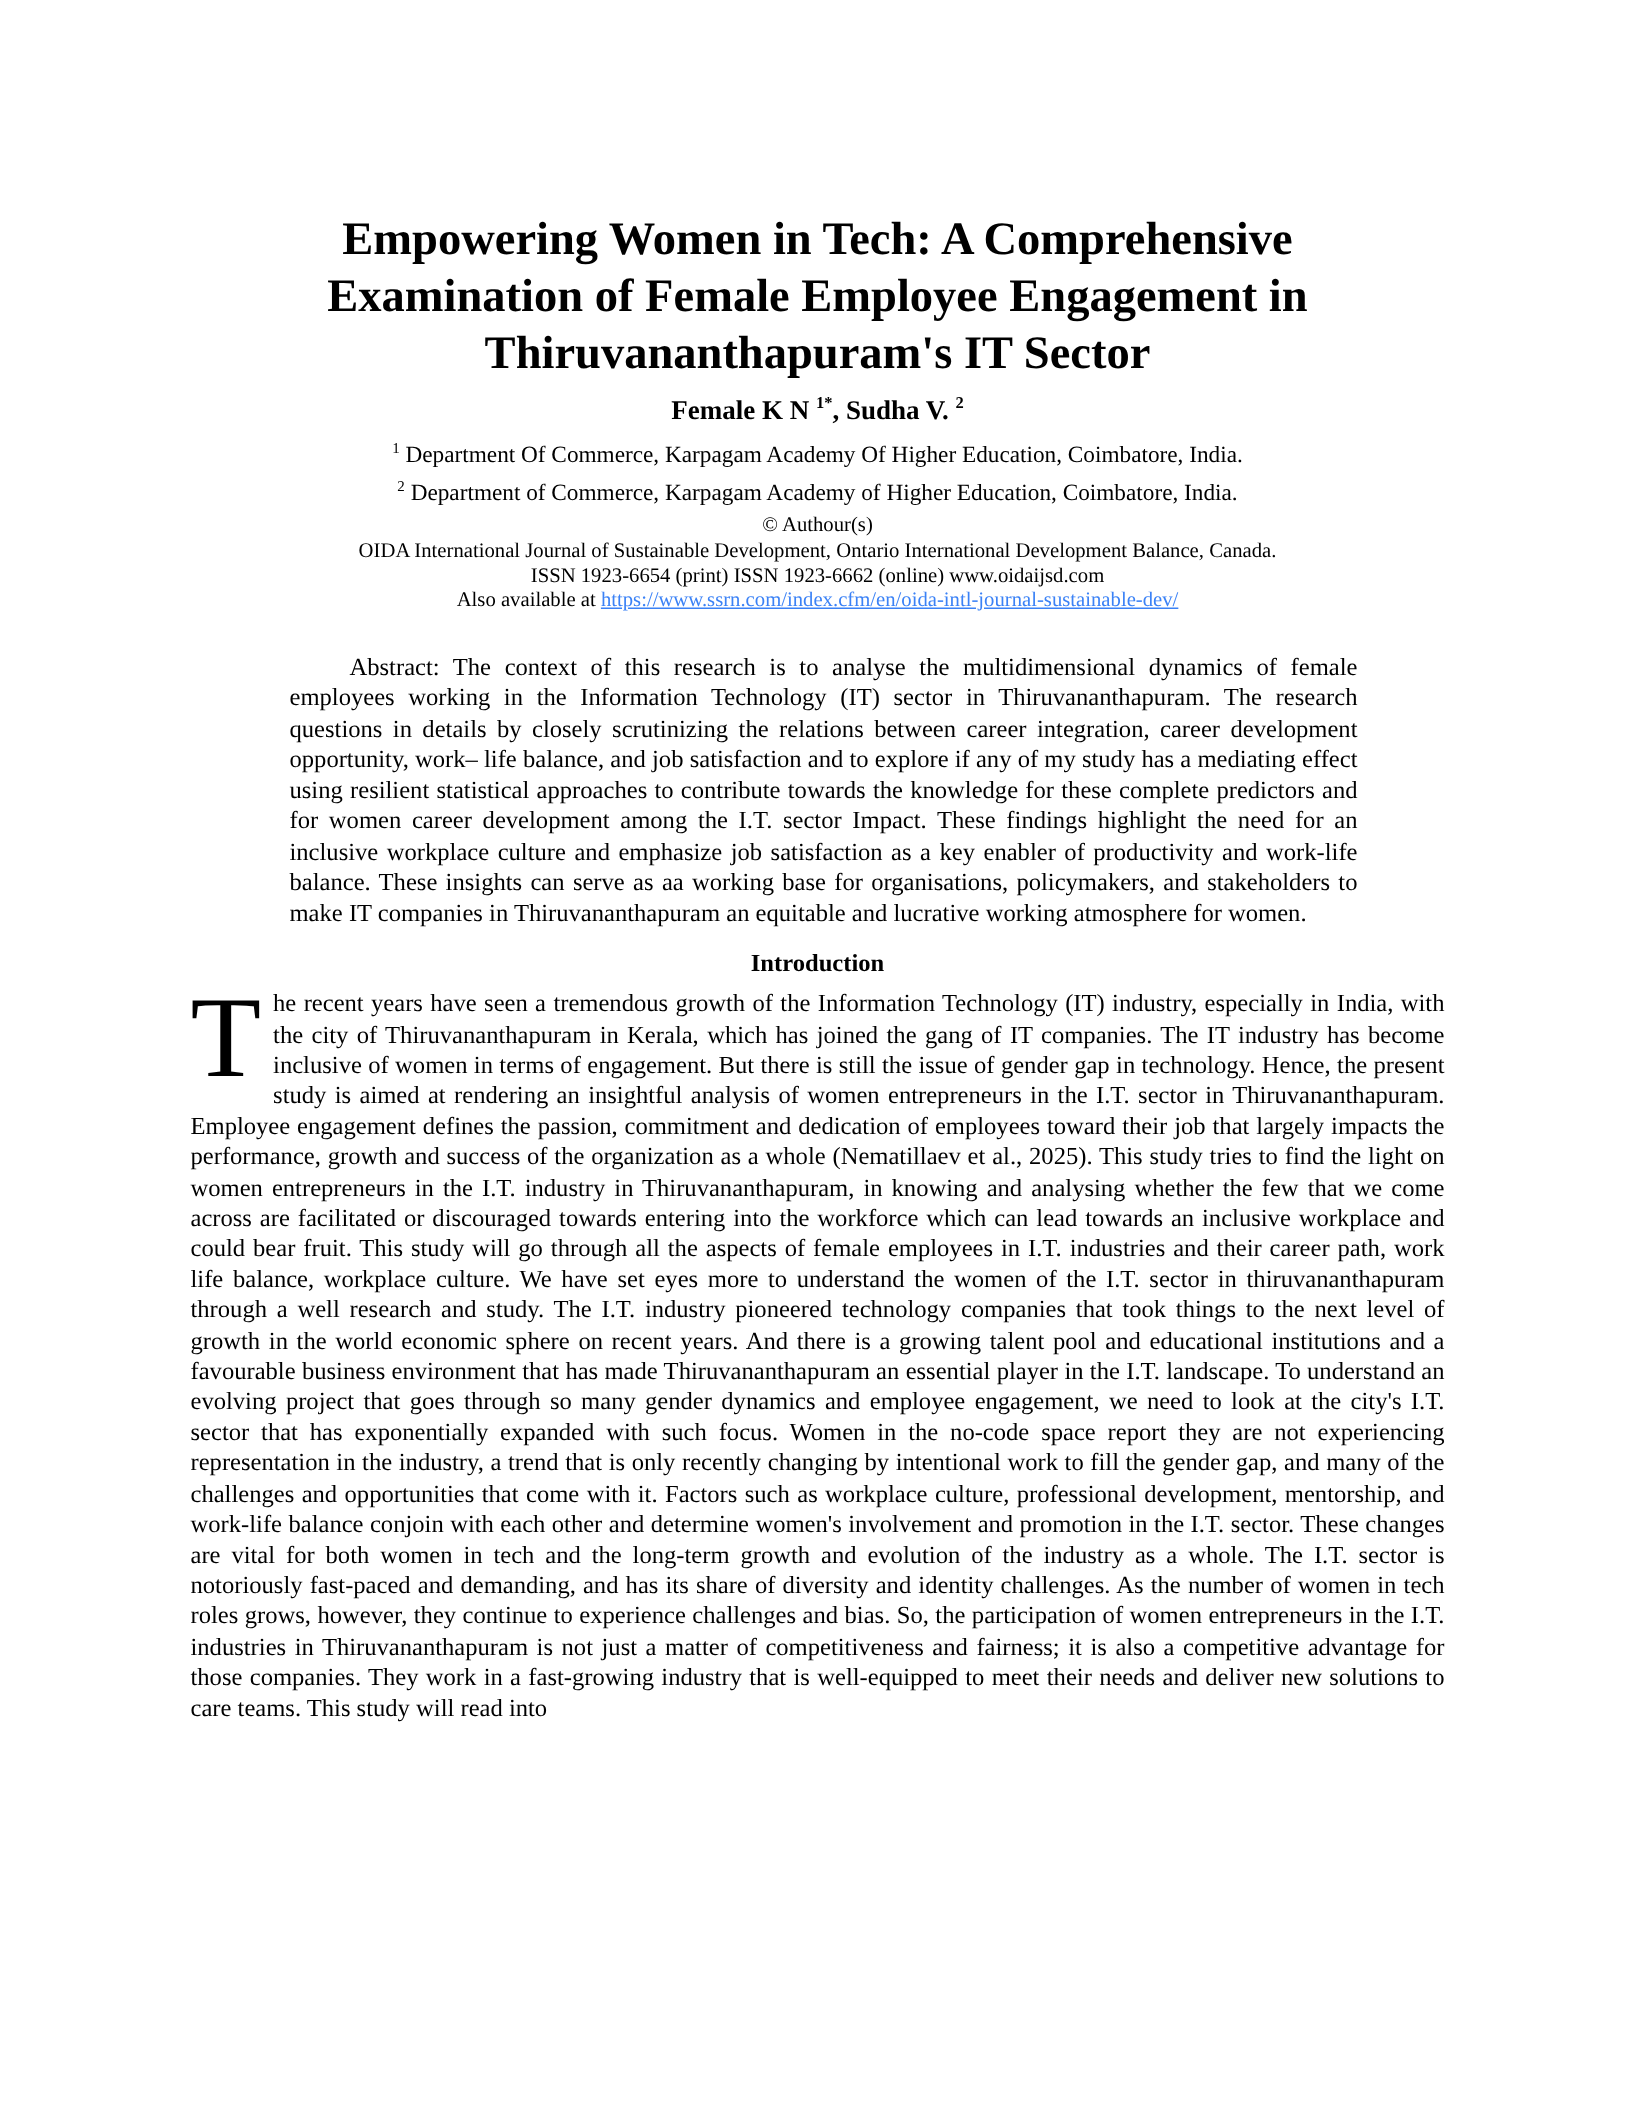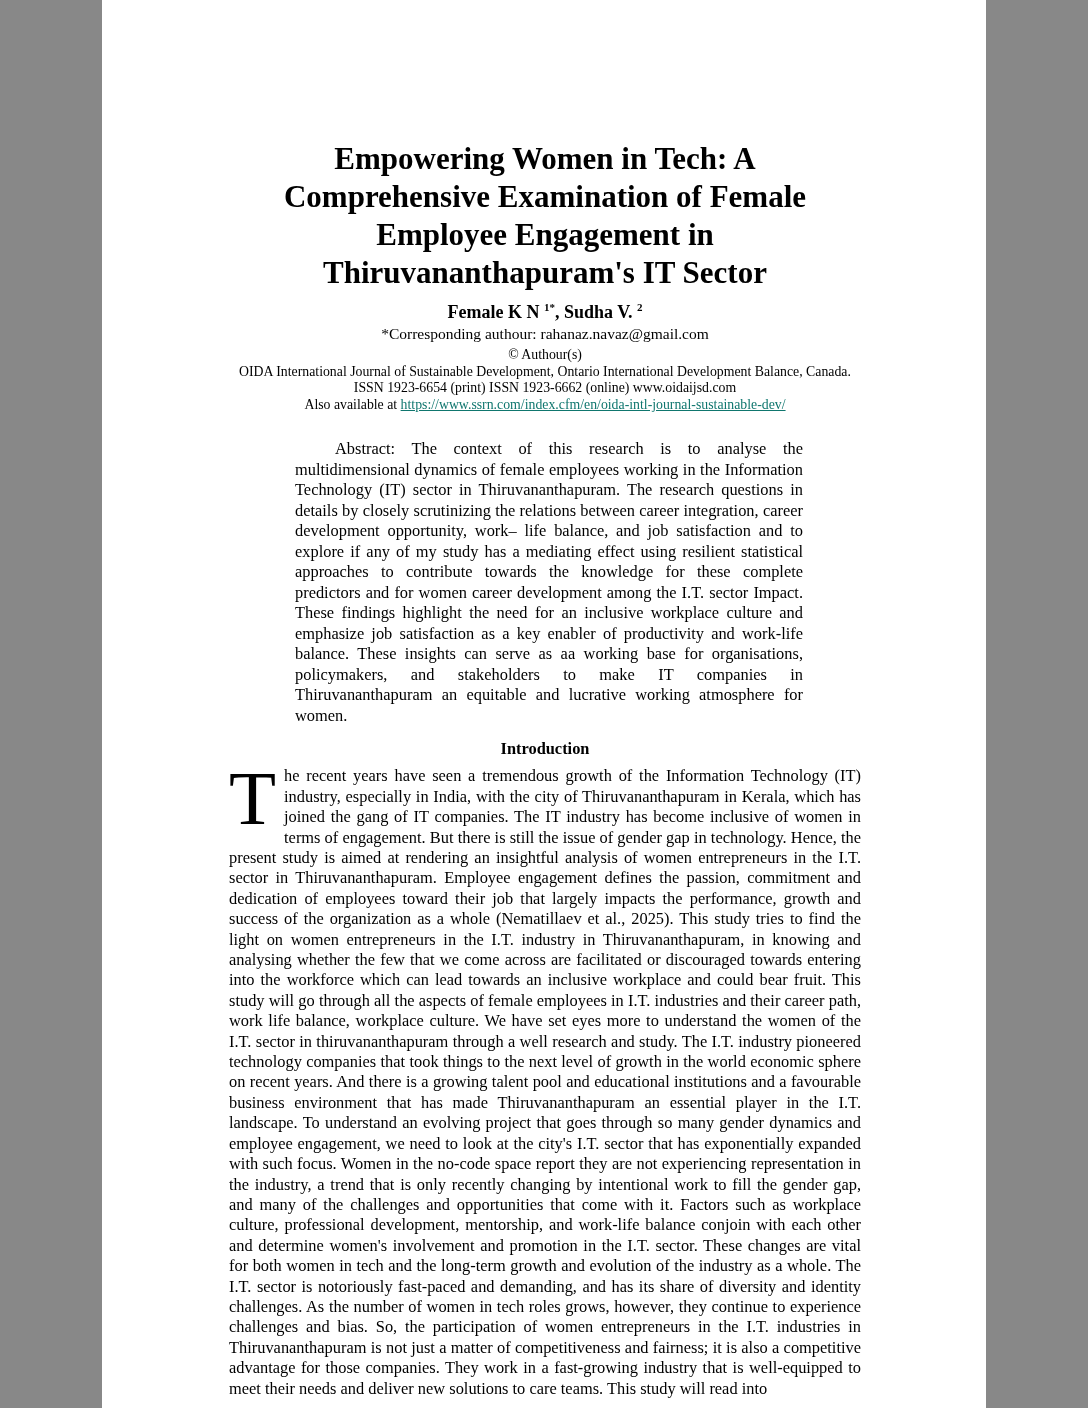--- a/index.html
+++ b/index.html
@@ -1,19 +1,19 @@
 <!DOCTYPE html>
 <html><head>
 <meta charset="utf-8">
 <style>
   * { margin: 0; padding: 0; box-sizing: border-box; }
   html, body { background: #888; }
   .page {
     position: relative;
-    width: 884px;
+    width: 1088px;
     height: 1408px;
     margin: 0 auto;
     background: #ffffff;
     font-family: "Liberation Serif", "DejaVu Serif", serif;
     color: #000000;
     padding: 140px 125px 0 127px;
     overflow: hidden;
   }
   .title {
     font-size: 31px;
@@ -88,29 +88,32 @@
 <body>
 
 <div class="page">
 
   <h1 class="title">Empowering Women in Tech: A Comprehensive Examination of Female Employee Engagement in Thiruvananthapuram's IT Sector</h1>
 
   <div class="authors">
     <span>Female K N </span><sup>1*</sup><span>, Sudha V. </span><sup>2</sup>
   </div>
 
+  <div class="affiliations">
+    <div><sup>1</sup><span> Department Of Commerce, Karpagam Academy Of Higher Education, Coimbatore, India.</span></div>
+    <div><sup>2</sup><span> Department of Commerce, Karpagam Academy of Higher Education, Coimbatore, India.</span></div>
+  </div>
 
-  <div class="corresponding">*Corresponding authour: rahanaz.navaz@gmail.com</div>
 
   <div class="publisher">
     <div>© Authour(s)</div>
     <div>OIDA International Journal of Sustainable Development, Ontario International Development Balance, Canada.</div>
     <div>ISSN 1923-6654 (print) ISSN 1923-6662 (online) www.oidaijsd.com</div>
     <div>
-      <span>Also available at </span><a href="#" style="color:#0f766e">https://www.ssrn.com/index.cfm/en/oida-intl-journal-sustainable-dev/</a>
+      <span>Also available at </span><a href="#" style="color:#3b82f6">https://www.ssrn.com/index.cfm/en/oida-intl-journal-sustainable-dev/</a>
     </div>
   </div>
 
   <p class="abstract-block">
     <span class="label">Abstract:</span><span> The context of this research is to analyse the multidimensional dynamics of female employees working in the Information Technology (IT) sector in Thiruvananthapuram. The research questions in details by closely scrutinizing the relations between career integration, career development opportunity, work– life balance, and job satisfaction and to explore if any of my study has a mediating effect using resilient statistical approaches to contribute towards  the knowledge for these complete predictors and for women career development among the I.T. sector Impact. These findings highlight the need for an inclusive workplace culture and emphasize job satisfaction as a key enabler of productivity and work-life balance. These insights can serve as aa working base for organisations, policymakers, and stakeholders to make IT companies in Thiruvananthapuram an equitable and lucrative working atmosphere for women.</span>
   </p>
 
 
   <h2 class="section-heading">Introduction</h2>
 

